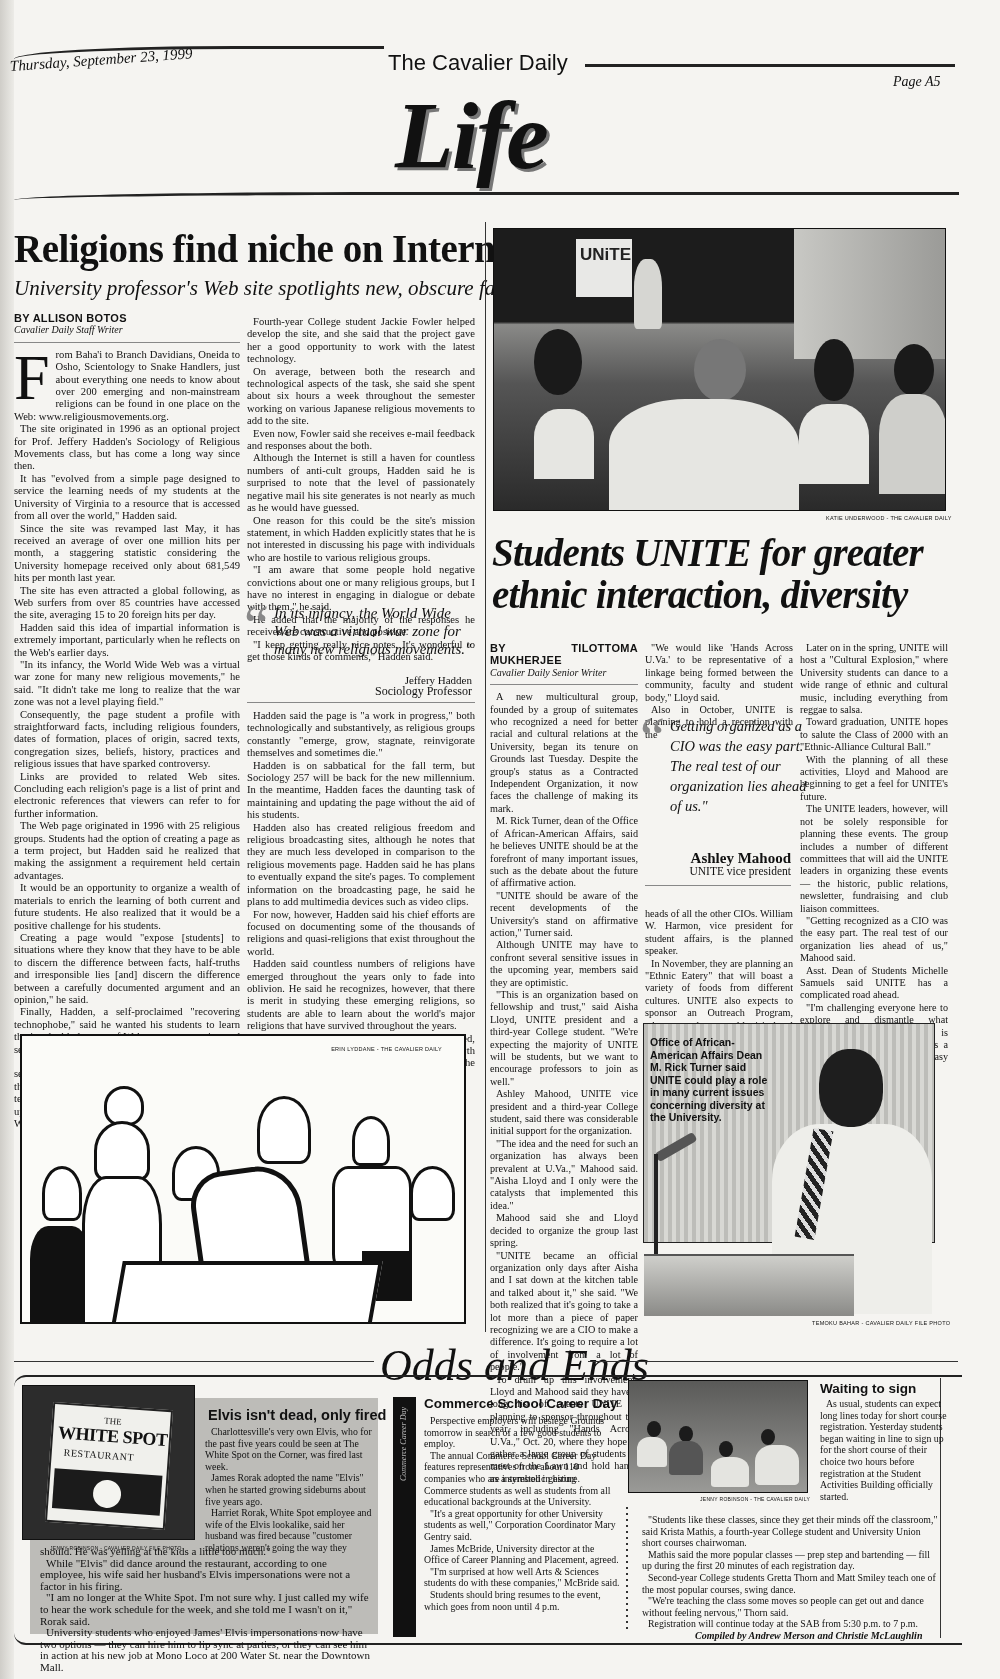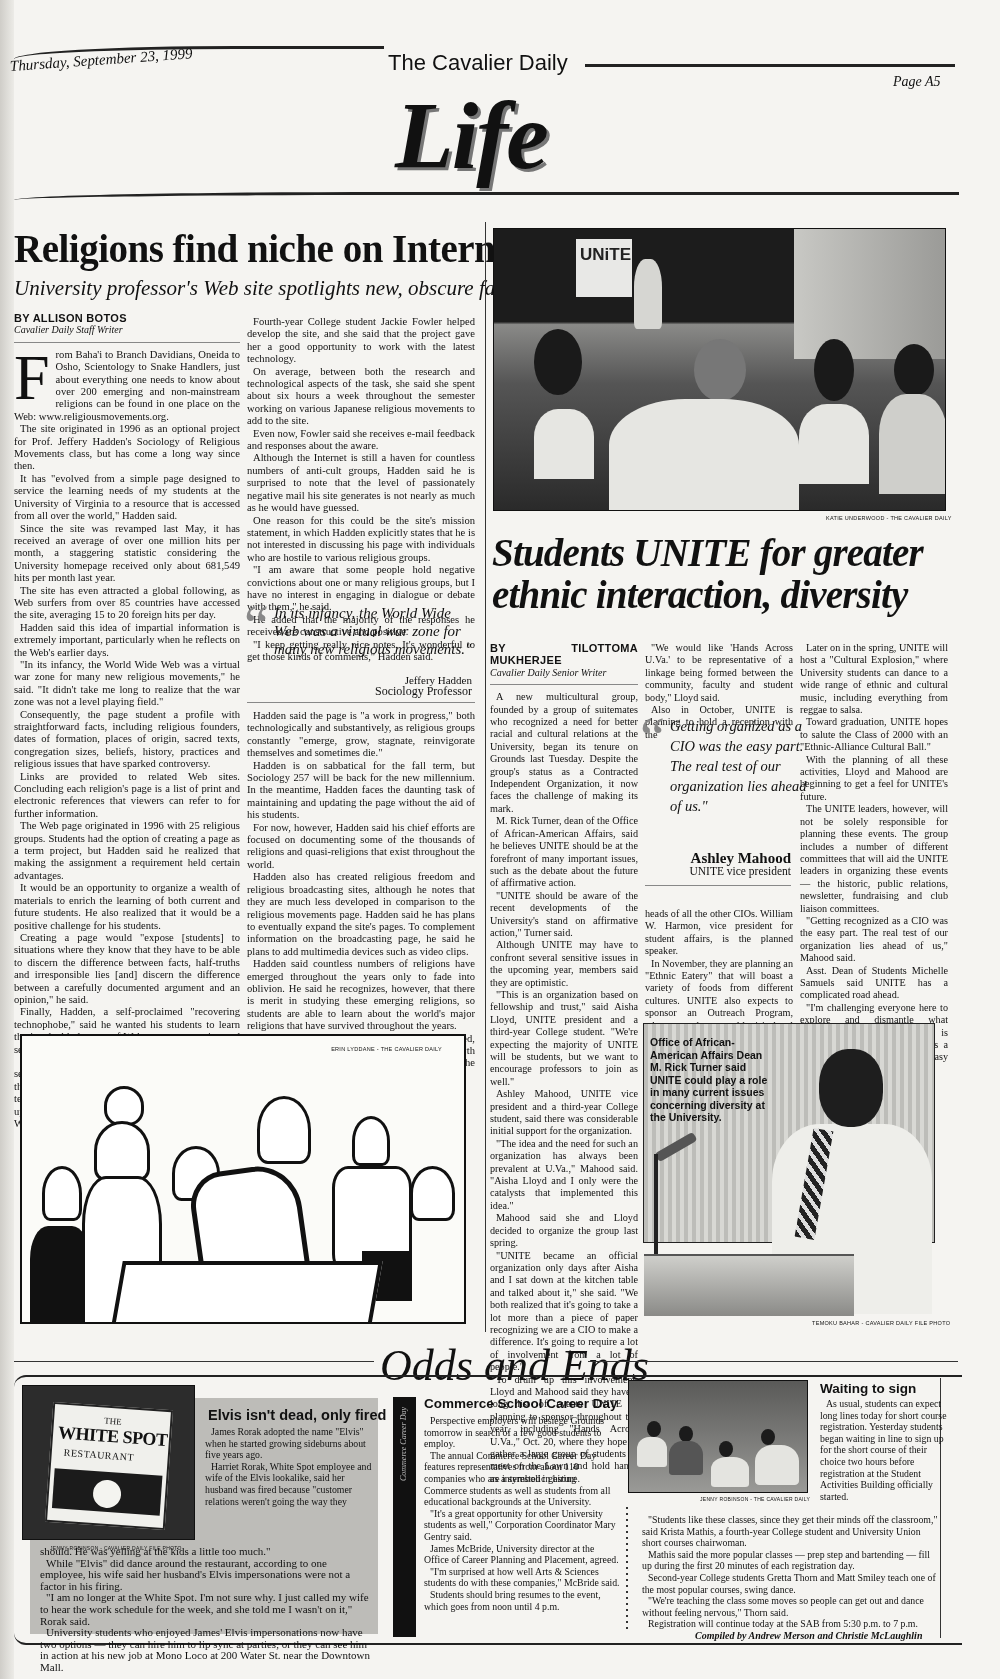--- a/index.html
+++ b/index.html
@@ -141,41 +141,41 @@
     <p>The Web page originated in 1996 with 25 religious groups. Students had the option of creating a page as a term project, but Hadden said he realized that making the assignment a requirement held certain advantages.</p>
     <p>It would be an opportunity to organize a wealth of materials to enrich the learning of both current and future students. He also realized that it would be a positive challenge for his students.</p>
     <p>Creating a page would "expose [students] to situations where they know that they have to be able to discern the difference between facts, half-truths and irresponsible lies [and] discern the difference between a carefully documented argument and an opinion," he said.</p>
     <p>Finally, Hadden, a self-proclaimed "recovering technophobe," said he wanted his students to learn the invaluable lessons of Web page construction and searching the Internet.</p>
     <p>After weighing the benefits, Hadden recruited then second-year College student Craig Hirsh to create the Web page for the class. Hirsh signed on as technology instructor for the following semester and, upon his graduation last May, was given the title of Webmaster Emeritus.</p>
   </div>
 
   <div class="col" style="left:247px; top:316px; width:228px;">
     <p>Fourth-year College student Jackie Fowler helped develop the site, and she said that the project gave her a good opportunity to work with the latest technology.</p>
     <p>On average, between both the research and technological aspects of the task, she said she spent about six hours a week throughout the semester working on various Japanese religious movements to add to the site.</p>
-    <p>Even now, Fowler said she receives e-mail feedback and responses about the aware.</p>
+    <p>Even now, Fowler said she receives e-mail feedback and responses about the both.</p>
     <p>Although the Internet is still a haven for countless numbers of anti-cult groups, Hadden said he is surprised to note that the level of passionately negative mail his site generates is not nearly as much as he would have guessed.</p>
     <p>One reason for this could be the site's mission statement, in which Hadden explicitly states that he is not interested in discussing his page with individuals who are hostile to various religious groups.</p>
     <p>"I am aware that some people hold negative convictions about one or many religious groups, but I have no interest in engaging in dialogue or debate with them," he said.</p>
     <p>He added that the majority of the responses he receives are constructive and positive.</p>
     <p>"I keep getting really nice notes. It's wonderful to get those kinds of comments," Hadden said.</p>
   </div>
 
   <div class="pullquote">
     <div class="pq-mark">“</div>
     <div class="pq-text">In its infancy, the World Wide Web was a virtual war zone for many new religious movements."</div>
   </div>
   <div style="position:absolute; left:300px; top:674px; width:172px; text-align:right; font-weight:normal; font-size:11px;">Jeffery Hadden</div>
   <div style="position:absolute; left:300px; top:684px; width:172px; text-align:right; font-size:12px;">Sociology Professor</div>
   <div class="divider-h" style="left:247px; top:702px; width:228px;"></div>
 
   <div class="col" style="left:247px; top:710px; width:228px;">
     <p>Hadden said the page is "a work in progress," both technologically and substantively, as religious groups constantly "emerge, grow, stagnate, reinvigorate themselves and sometimes die."</p>
     <p>Hadden is on sabbatical for the fall term, but Sociology 257 will be back for the new millennium. In the meantime, Hadden faces the daunting task of maintaining and updating the page without the aid of his students.</p>
+    <p>Hadden also has created religious freedom and religious broadcasting sites, although he notes that they are much less developed in comparison to the religious movements page. Hadden said he has plans to eventually expand the site's pages. To complement information on the broadcasting page, he said he plans to add multimedia devices such as video clips.</p>
     <p>For now, however, Hadden said his chief efforts are focused on documenting some of the thousands of religions and quasi-religions that exist throughout the world.</p>
-    <p>Hadden also has created religious freedom and religious broadcasting sites, although he notes that they are much less developed in comparison to the religious movements page. Hadden said he has plans to eventually expand the site's pages. To complement information on the broadcasting page, he said he plans to add multimedia devices such as video clips.</p>
     <p>Hadden said countless numbers of religions have emerged throughout the years only to fade into oblivion. He said he recognizes, however, that there is merit in studying these emerging religions, so students are able to learn about the world's major religions that have survived throughout the years.</p>
     <p>"Since new religions continually are being formed, we can learn a great deal about the creation, growth and development of religions by observing the formation of new traditions," he said.</p>
   </div>
 
   <div class="cartoon">
     <div class="photo-credit" style="right:22px; top:10px;">ERIN LYDDANE - THE CAVALIER DAILY</div>
     <div class="body" style="left:8px; top:190px; width:60px; height:110px;"></div>
     <div class="fig" style="left:20px; top:130px; width:40px; height:55px;"></div>
     <div class="fig" style="left:82px; top:50px; width:40px; height:40px; border-radius:50% 50% 40% 40%;"></div>
     <div class="fig" style="left:72px; top:85px; width:56px; height:60px;"></div>
@@ -280,20 +280,21 @@
       <span class="the">THE</span>
       <span class="name">WHITE SPOT</span>
       <span class="sub">RESTAURANT</span>
       <div class="band"></div>
       <div class="globe"></div>
     </div>
   </div>
   <div class="photo-credit" style="left:50px; top:1545px; font-size:5px;">JENNY ROBINSON - CAVALIER DAILY FILE PHOTO</div>
   <div class="elvis-head">Elvis isn't dead, only fired</div>
   <div class="elvis-top">
+    <p>Charlottesville's very own Elvis, who for the past five years could be seen at The White Spot on the Corner, was fired last week.</p>
     <p>James Rorak adopted the name "Elvis" when he started growing sideburns about five years ago.</p>
     <p>Harriet Rorak, White Spot employee and wife of the Elvis lookalike, said her husband was fired because "customer relations weren't going the way they</p>
   </div>
   <div class="elvis-bot">
     <p style="text-indent:0">should. He was yelling at the kids a little too much."</p>
     <p>While "Elvis" did dance around the restaurant, according to one employee, his wife said her husband's Elvis impersonations were not a factor in his firing.</p>
     <p>"I am no longer at the White Spot. I'm not sure why. I just called my wife to hear the work schedule for the week, and she told me I wasn't on it," Rorak said.</p>
     <p>University students who enjoyed James' Elvis impersonations now have two options — they can hire him to lip sync at parties, or they can see him in action at his new job at Mono Loco at 200 Water St. near the Downtown Mall.</p>
   </div>
 

